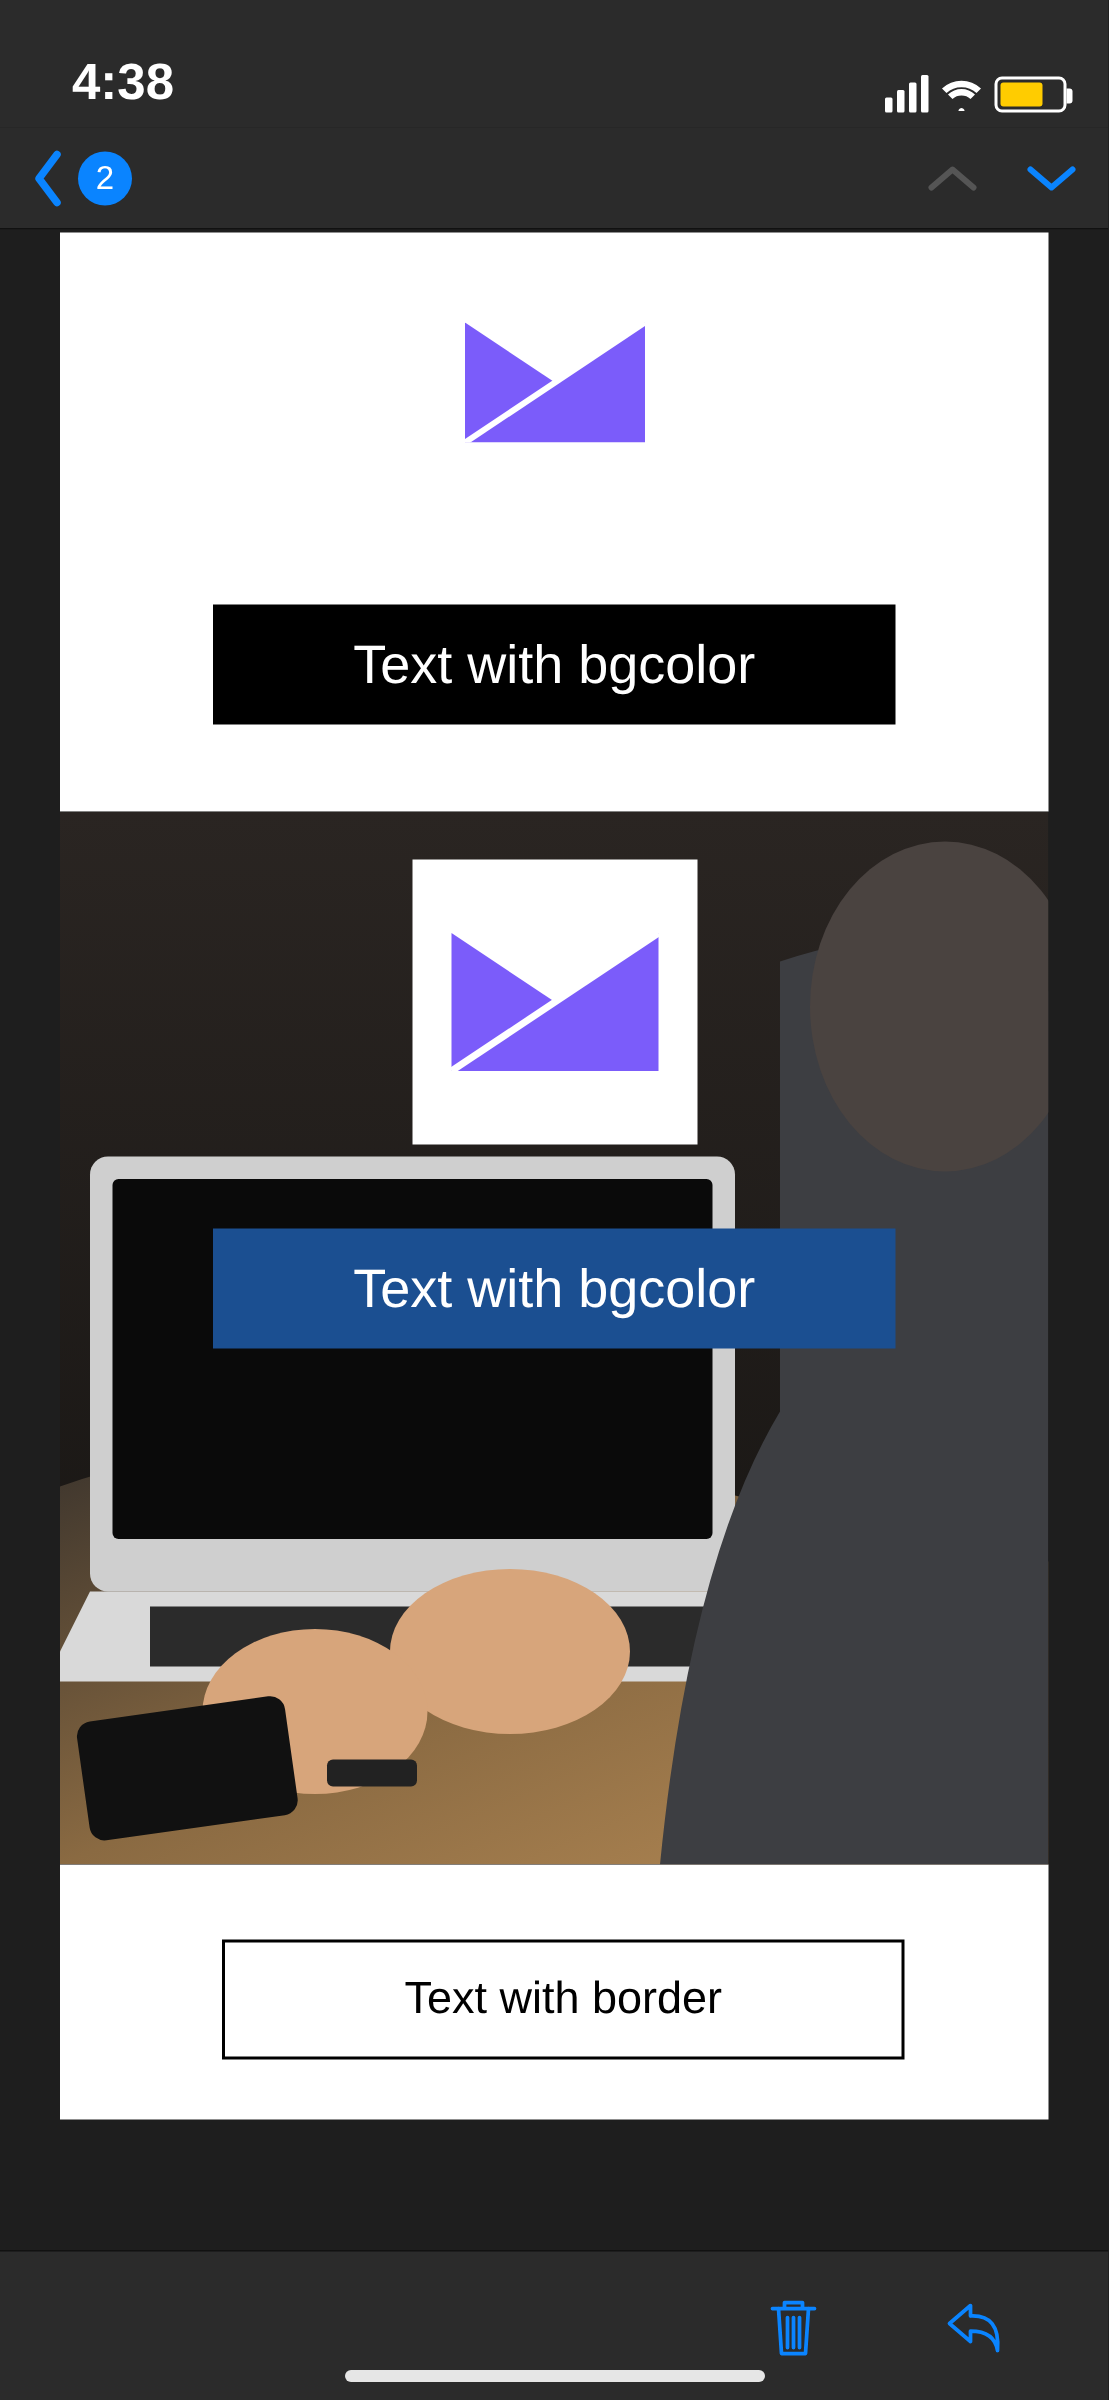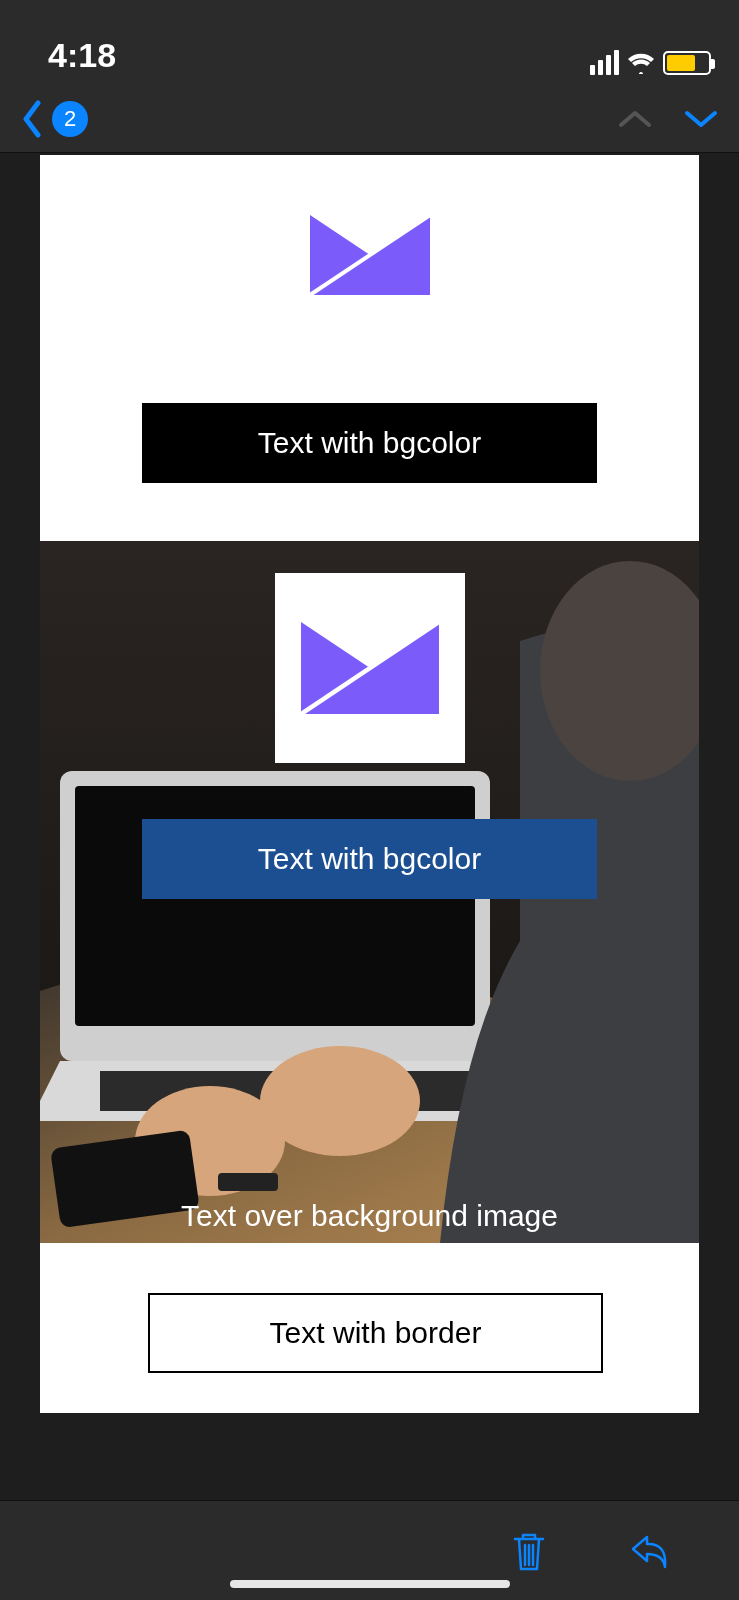--- a/index.html
+++ b/index.html
@@ -94,21 +94,21 @@
     width:100%;
     padding: 60px 0 58px 0;
     text-align:center;
   }
   .logo-m svg{ width:120px; height:80px; display:block; margin:0 auto;}
   .bg-band{
     margin: 108px auto 0 auto;
     width: 455px;
     height: 80px;
     display:flex; align-items:center; justify-content:center;
-    font-size:30px;
+    font-size:36px;
     color:#fff;
     background:#000;
   }
   .bg-band.blue{ background:#1b4f91; }
 
   .block-b{
     width:100%;
     height: 702px;
     position:relative;
     overflow:hidden;
@@ -168,21 +168,21 @@
   }
 
   .screen{ position:relative; width:739px; height:1600px; }
 </style>
 </head>
 <body>
 
 <div class="screen">
 
   <div class="status-bar">
-    <div class="status-time">4:18</div>
+    <div class="status-time">4:38</div>
     <div class="status-right">
       <div class="bars">
         <span></span>
           <span></span>
           <span></span>
           <span></span>
       </div>
       <div class="wifi">
         <svg viewBox="0 0 28 22">
             <path d="M14 20 a2 2 0 1 0 0.001 0 M5 11 a13 13 0 0 1 18 0 l-3 3 a9 9 0 0 0 -12 0 z M1 7 a19 19 0 0 1 26 0 l-3 3 a15 15 0 0 0 -20 0 z" fill="#fff"></path>
@@ -267,21 +267,20 @@
         <div class="logo-box">
           <span class="logo-m">
             <svg viewBox="0 0 120 80">
               <path d="M0 0 L60 40 L0 80 Z" fill="#7b5cfa"></path>
               <path d="M120 0 L120 80 L0 80 Z" fill="#7b5cfa"></path>
               <path d="M0 80 L120 0" stroke="#fff" stroke-width="4"></path>
             </svg>
           </span>
         </div>
         <div class="bg-band blue">Text with bgcolor</div>
-        <div class="overlay-text">Text over background image</div>
       </div>
     </div>
 
     <div class="block-c">
       <div class="border-band">Text with border</div>
     </div>
 
   </div>
 
   <div class="toolbar">

